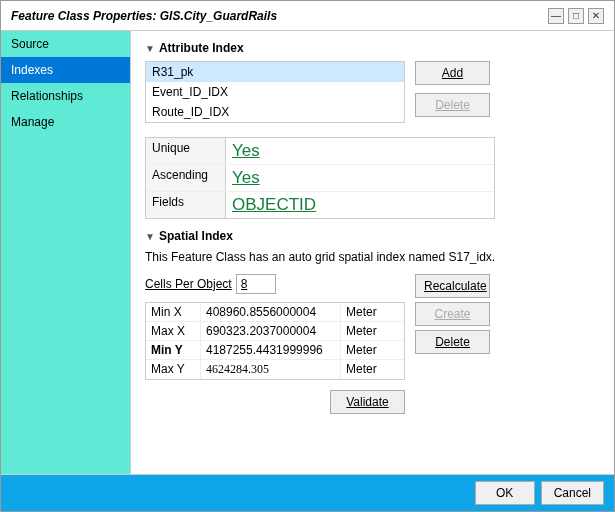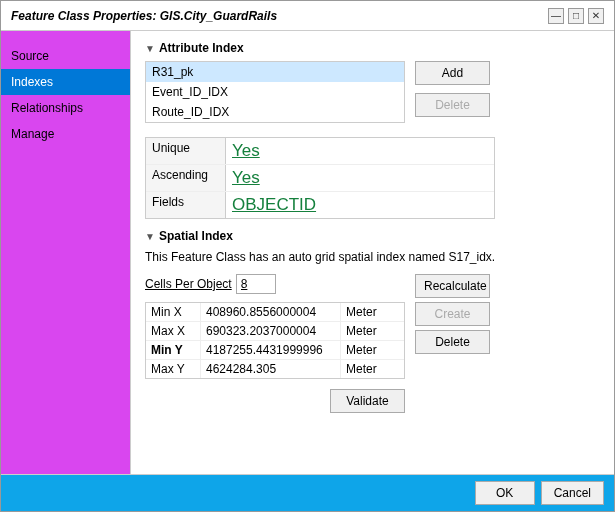--- a/index.html
+++ b/index.html
@@ -53,23 +53,23 @@
       font-size: 10px;
       color: #333;
     }
     .content {
       display: flex;
       flex: 1;
       overflow: hidden;
     }
     .sidebar {
       width: 130px;
-      background: #d946ef;
+      background: #5eead4;
       border-right: 1px solid #ccc;
-      padding: 12px 0;
+      padding: 0 0;
     }
     .sidebar-item {
       padding: 6px 10px;
       cursor: pointer;
       color: #000;
       font-size: 12px;
     }
     .sidebar-item.active {
       background: #0078d7;
       color: #fff;
@@ -140,20 +140,21 @@
       display: block;
       width: 75px;
       padding: 4px 8px;
       background: #f0f0f0;
       border: 1px solid #aaa;
       font-size: 12px;
       cursor: pointer;
       text-align: center;
       color: #000;
       margin-bottom: 4px;
+      text-decoration: underline;
     }
     .btn:disabled, .btn.disabled {
       color: #aaa;
       cursor: default;
     }
     .btn-row {
       display: flex;
       justify-content: flex-end;
       gap: 6px;
       padding: 6px 10px;
@@ -322,21 +323,21 @@
                 <div class="spatial-cell" style="width:140px;">690323.2037000004</div>
                 <div class="spatial-cell" style="width:55px;">Meter</div>
               </div>
               <div class="spatial-row">
                 <div class="spatial-cell" style="width:55px;font-weight:bold;">Min Y</div>
                 <div class="spatial-cell" style="width:140px;">4187255.4431999996</div>
                 <div class="spatial-cell" style="width:55px;">Meter</div>
               </div>
               <div class="spatial-row">
                 <div class="spatial-cell" style="width:55px;">Max Y</div>
-                <div class="spatial-cell" style="width:140px;">4624284.305</div>
+                <div class="spatial-cell" style="width:140px;font-family:Liberation Serif, serif;">4624284.305</div>
                 <div class="spatial-cell" style="width:55px;">Meter</div>
               </div>
             </div>
 
             <div class="validate-row">
               <button class="btn">Validate</button>
             </div>
           </div>
 
           <div class="spatial-btns">

